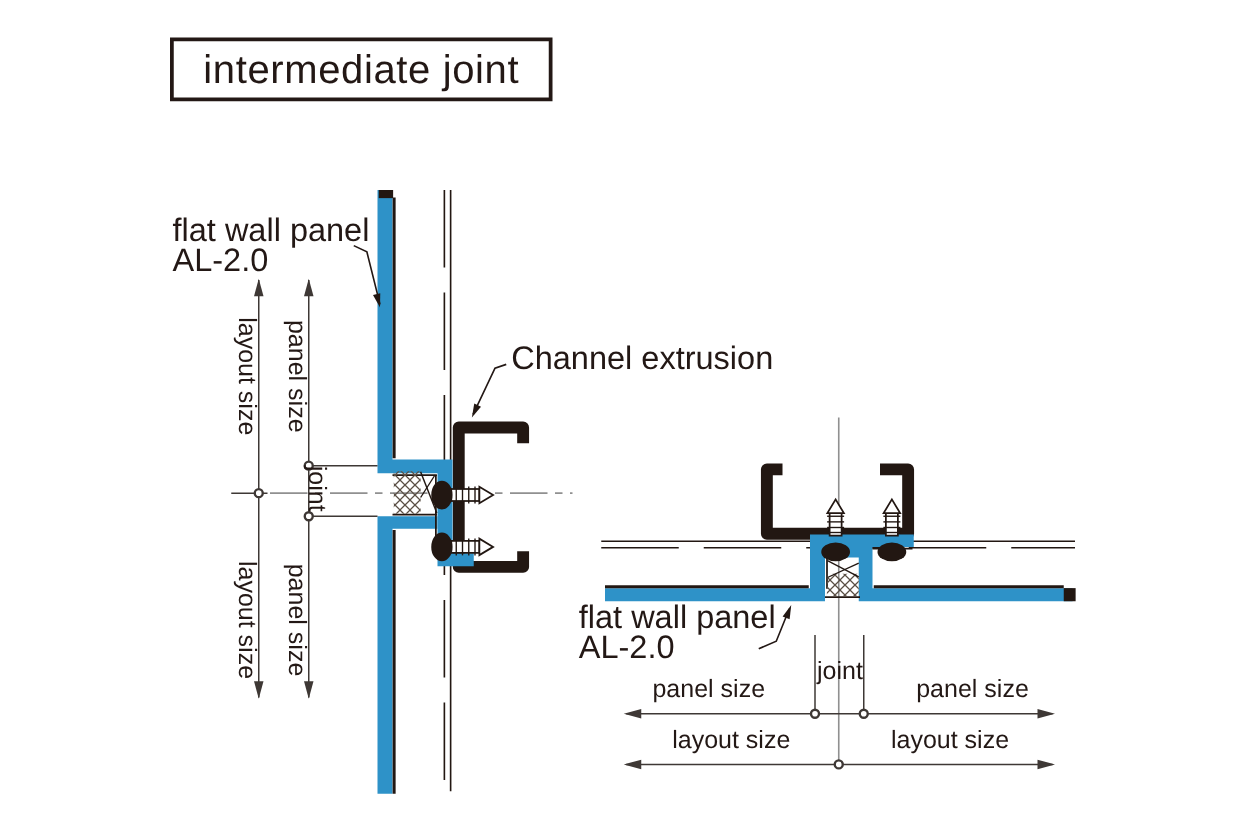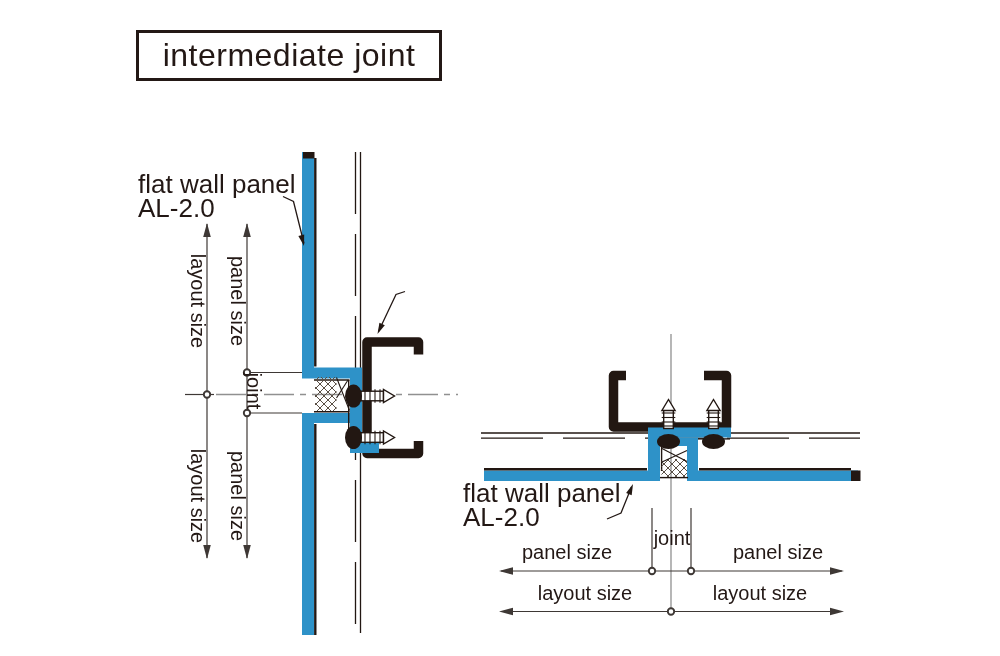--- a/index.html
+++ b/index.html
@@ -175,20 +175,21 @@
 
   <div id="title-box">
     <span>intermediate joint</span>
   </div>
 
   <div class="lbl" style="left:138px;top:172px">
     <div>flat wall panel</div>
     <div>AL-2.0</div>
   </div>
 
+  <div class="lbl" style="left:409px;top:274px">Channel extrusion</div>
 
   <div class="dimlbl vert" style="left:197px;top:301px">layout size</div>
   <div class="dimlbl vert" style="left:237px;top:301px">panel size</div>
   <div class="dimlbl vert" style="left:253px;top:391px">joint</div>
   <div class="dimlbl vert" style="left:237px;top:496px">panel size</div>
   <div class="dimlbl vert" style="left:197px;top:496px">layout size</div>
 
   <div class="lbl" style="left:463px;top:481px">
     <div>flat wall panel</div>
     <div>AL-2.0</div>

